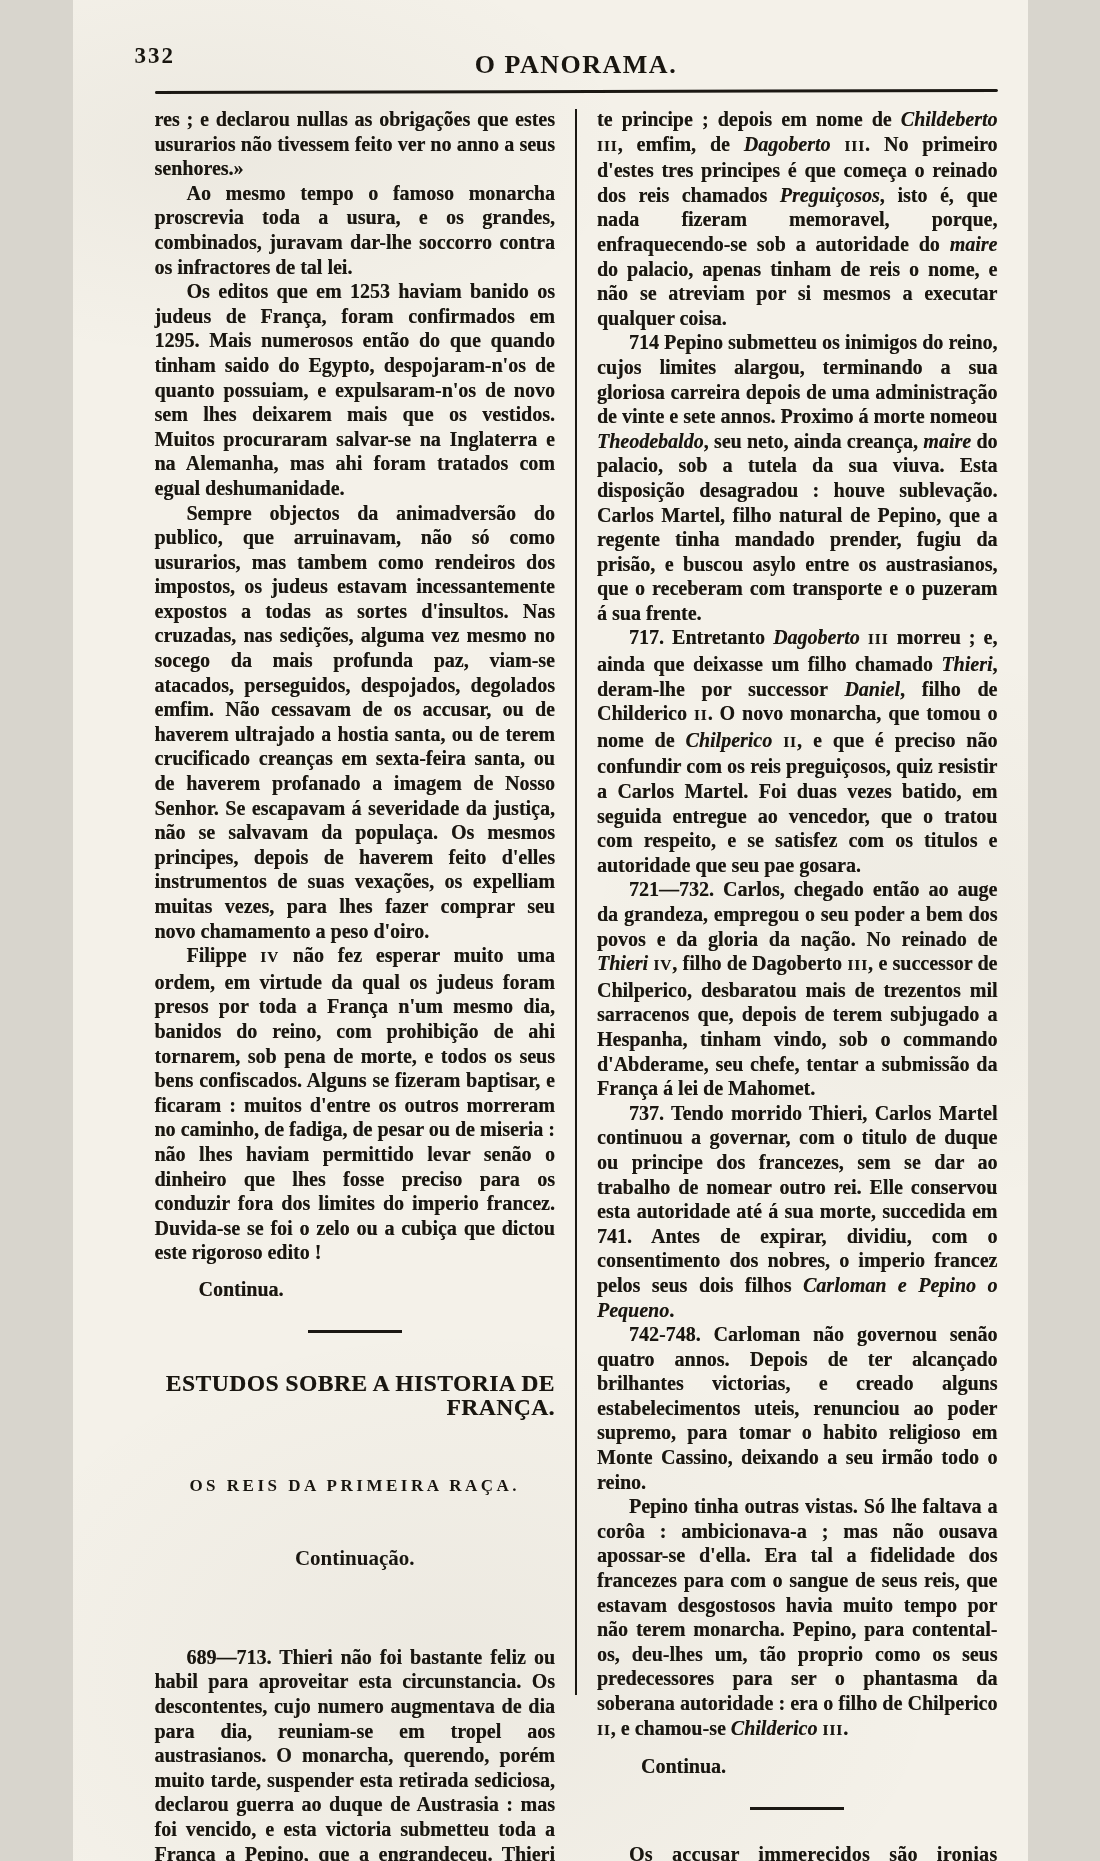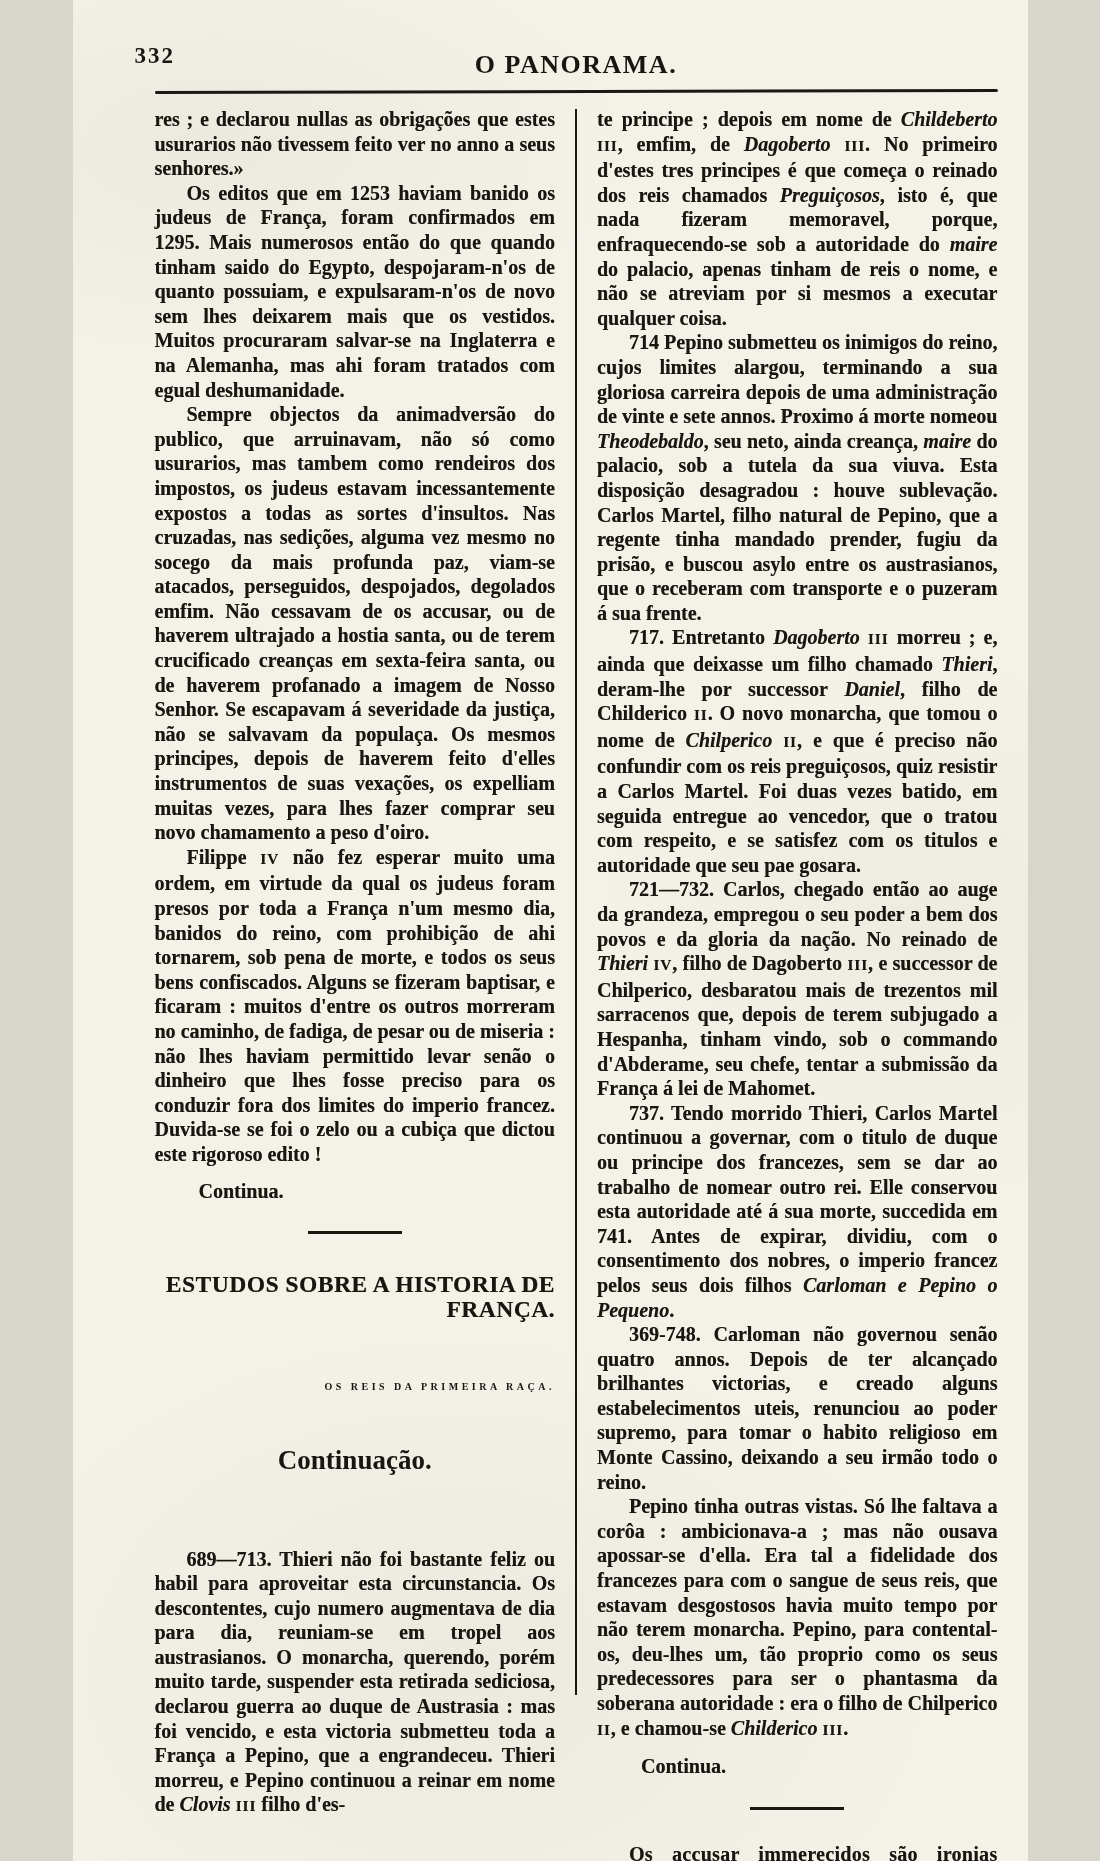--- a/index.html
+++ b/index.html
@@ -52,59 +52,60 @@
     text-shadow:0.2px 0.2px 0.35px rgba(30,24,12,0.55);}
   .it{font-style:italic;}
   .sc{font-size:0.76em;letter-spacing:1px;}
   .short-rule{width:94px;height:3px;background:#1b1813;margin:28px auto 0;}
   .section-title{
     margin:38px 0 0;text-align:right;
     font-size:23.5px;font-weight:700;letter-spacing:0.5px;
     text-shadow:0.3px 0.3px 0.4px rgba(30,24,12,0.6);
   }
   .section-subtitle{
-    margin:54px 0 0;text-align:right;
-    font-size:10px;font-weight:700;letter-spacing:3.5px;
+    margin:54px 0 0;text-align:center;
+    font-size:17px;font-weight:700;letter-spacing:3.5px;
   }
   .continuation-label{
-    margin:48px 0 0;text-align:center;font-size:27px;font-weight:700;
+    margin:48px 0 0;text-align:center;font-size:21px;font-weight:700;
   }
   .continuation-label + .para{margin-top:74px;}
   .short-rule + .para{margin-top:32px;}
   .para.aphorism{letter-spacing:0.3px;}
 </style>
 </head>
 <body>
 
 <div class="page">
   <div class="page-header">
     <div class="page-number">332</div>
     <div class="page-title">O PANORAMA.</div>
   </div>
   <div class="header-rule"></div>
   <div class="columns">
     <div class="v-rule"></div>
     <div class="col" id="col-left">
         <p class="para"><span class="rn">res ; e declarou nullas as obrigações que estes usurarios não tivessem feito ver no anno a seus senhores.»</span></p>
+        <p class="para indent"><span class="rn">Ao mesmo tempo o famoso monarcha proscrevia toda a usura, e os grandes, combinados, juravam dar-lhe soccorro contra os infractores de tal lei.</span></p>
         <p class="para indent"><span class="rn">Os editos que em 1253 haviam banido os judeus de França, foram confirmados em 1295. Mais numerosos então do que quando tinham saido do Egypto, despojaram-n'os de quanto possuiam, e expulsaram-n'os de novo sem lhes deixarem mais que os vestidos. Muitos procuraram salvar-se na Inglaterra e na Alemanha, mas ahi foram tratados com egual deshumanidade.</span></p>
         <p class="para indent"><span class="rn">Sempre objectos da animadversão do publico, que arruinavam, não só como usurarios, mas tambem como rendeiros dos impostos, os judeus estavam incessantemente expostos a todas as sortes d'insultos. Nas cruzadas, nas sedições, alguma vez mesmo no socego da mais profunda paz, viam-se atacados, perseguidos, despojados, degolados emfim. Não cessavam de os accusar, ou de haverem ultrajado a hostia santa, ou de terem crucificado creanças em sexta-feira santa, ou de haverem profanado a imagem de Nosso Senhor. Se escapavam á severidade da justiça, não se salvavam da populaça. Os mesmos principes, depois de haverem feito d'elles instrumentos de suas vexações, os expelliam muitas vezes, para lhes fazer comprar seu novo chamamento a peso d'oiro.</span></p>
         <p class="para indent"><span class="rn">Filippe </span><span class="sc">IV</span><span class="rn"> não fez esperar muito uma ordem, em virtude da qual os judeus foram presos por toda a França n'um mesmo dia, banidos do reino, com prohibição de ahi tornarem, sob pena de morte, e todos os seus bens confiscados. Alguns se fizeram baptisar, e ficaram : muitos d'entre os outros morreram no caminho, de fadiga, de pesar ou de miseria : não lhes haviam permittido levar senão o dinheiro que lhes fosse preciso para os conduzir fora dos limites do imperio francez. Duvida-se se foi o zelo ou a cubiça que dictou este rigoroso edito !</span></p>
         <p class="continua">Continua.</p>
         <div class="short-rule"></div>
         <h2 class="section-title">ESTUDOS SOBRE A HISTORIA DE FRANÇA.</h2>
         <h3 class="section-subtitle">OS REIS DA PRIMEIRA RAÇA.</h3>
         <div class="continuation-label">Continuação.</div>
         <p class="para indent"><span class="rn">689—713. Thieri não foi bastante feliz ou habil para aproveitar esta circunstancia. Os descontentes, cujo numero augmentava de dia para dia, reuniam-se em tropel aos austrasianos. O monarcha, querendo, porém muito tarde, suspender esta retirada sediciosa, declarou guerra ao duque de Austrasia : mas foi vencido, e esta victoria submetteu toda a França a Pepino, que a engrandeceu. Thieri morreu, e Pepino continuou a reinar em nome de </span><span class="it">Clovis</span><span class="rn"> </span><span class="sc">III</span><span class="rn"> filho d'es-</span></p>
       </div>
     <div class="col" id="col-right">
         <p class="para"><span class="rn">te principe ; depois em nome de </span><span class="it">Childeberto</span><span class="rn"> </span><span class="sc">III</span><span class="rn">, emfim, de </span><span class="it">Dagoberto</span><span class="rn"> </span><span class="sc">III</span><span class="rn">. No primeiro d'estes tres principes é que começa o reinado dos reis chamados </span><span class="it">Preguiçosos</span><span class="rn">, isto é, que nada fizeram memoravel, porque, enfraquecendo-se sob a autoridade do </span><span class="it">maire</span><span class="rn"> do palacio, apenas tinham de reis o nome, e não se atreviam por si mesmos a executar qualquer coisa.</span></p>
         <p class="para indent"><span class="rn">714 Pepino submetteu os inimigos do reino, cujos limites alargou, terminando a sua gloriosa carreira depois de uma administração de vinte e sete annos. Proximo á morte nomeou </span><span class="it">Theodebaldo</span><span class="rn">, seu neto, ainda creança, </span><span class="it">maire</span><span class="rn"> do palacio, sob a tutela da sua viuva. Esta disposição desagradou : houve sublevação. Carlos Martel, filho natural de Pepino, que a regente tinha mandado prender, fugiu da prisão, e buscou asylo entre os austrasianos, que o receberam com transporte e o puzeram á sua frente.</span></p>
         <p class="para indent"><span class="rn">717. Entretanto </span><span class="it">Dagoberto</span><span class="rn"> </span><span class="sc">III</span><span class="rn"> morreu ; e, ainda que deixasse um filho chamado </span><span class="it">Thieri</span><span class="rn">, deram-lhe por successor </span><span class="it">Daniel</span><span class="rn">, filho de Childerico </span><span class="sc">II</span><span class="rn">. O novo monarcha, que tomou o nome de </span><span class="it">Chilperico</span><span class="rn"> </span><span class="sc">II</span><span class="rn">, e que é preciso não confundir com os reis preguiçosos, quiz resistir a Carlos Martel. Foi duas vezes batido, em seguida entregue ao vencedor, que o tratou com respeito, e se satisfez com os titulos e autoridade que seu pae gosara.</span></p>
         <p class="para indent"><span class="rn">721—732. Carlos, chegado então ao auge da grandeza, empregou o seu poder a bem dos povos e da gloria da nação. No reinado de </span><span class="it">Thieri</span><span class="rn"> </span><span class="sc">IV</span><span class="rn">, filho de Dagoberto </span><span class="sc">III</span><span class="rn">, e successor de Chilperico, desbaratou mais de trezentos mil sarracenos que, depois de terem subjugado a Hespanha, tinham vindo, sob o commando d'Abderame, seu chefe, tentar a submissão da França á lei de Mahomet.</span></p>
         <p class="para indent"><span class="rn">737. Tendo morrido Thieri, Carlos Martel continuou a governar, com o titulo de duque ou principe dos francezes, sem se dar ao trabalho de nomear outro rei. Elle conservou esta autoridade até á sua morte, succedida em 741. Antes de expirar, dividiu, com o consentimento dos nobres, o imperio francez pelos seus dois filhos </span><span class="it">Carloman e Pepino o Pequeno</span><span class="rn">.</span></p>
-        <p class="para indent"><span class="rn">369-748. Carloman não governou senão quatro annos. Depois de ter alcançado brilhantes victorias, e creado alguns estabelecimentos uteis, renunciou ao poder supremo, para tomar o habito religioso em Monte Cassino, deixando a seu irmão todo o reino.</span></p>
+        <p class="para indent"><span class="rn">742-748. Carloman não governou senão quatro annos. Depois de ter alcançado brilhantes victorias, e creado alguns estabelecimentos uteis, renunciou ao poder supremo, para tomar o habito religioso em Monte Cassino, deixando a seu irmão todo o reino.</span></p>
         <p class="para indent"><span class="rn">Pepino tinha outras vistas. Só lhe faltava a corôa : ambicionava-a ; mas não ousava apossar-se d'ella. Era tal a fidelidade dos francezes para com o sangue de seus reis, que estavam desgostosos havia muito tempo por não terem monarcha. Pepino, para contental-os, deu-lhes um, tão proprio como os seus predecessores para ser o phantasma da soberana autoridade : era o filho de Chilperico </span><span class="sc">II</span><span class="rn">, e chamou-se </span><span class="it">Childerico</span><span class="rn"> </span><span class="sc">III</span><span class="rn">.</span></p>
         <p class="continua">Continua.</p>
         <div class="short-rule"></div>
         <p class="para indent aphorism"><span class="rn">Os accusar immerecidos são ironias insultantes.</span></p>
       </div>
   </div>
 </div>
 
 </body></html>

